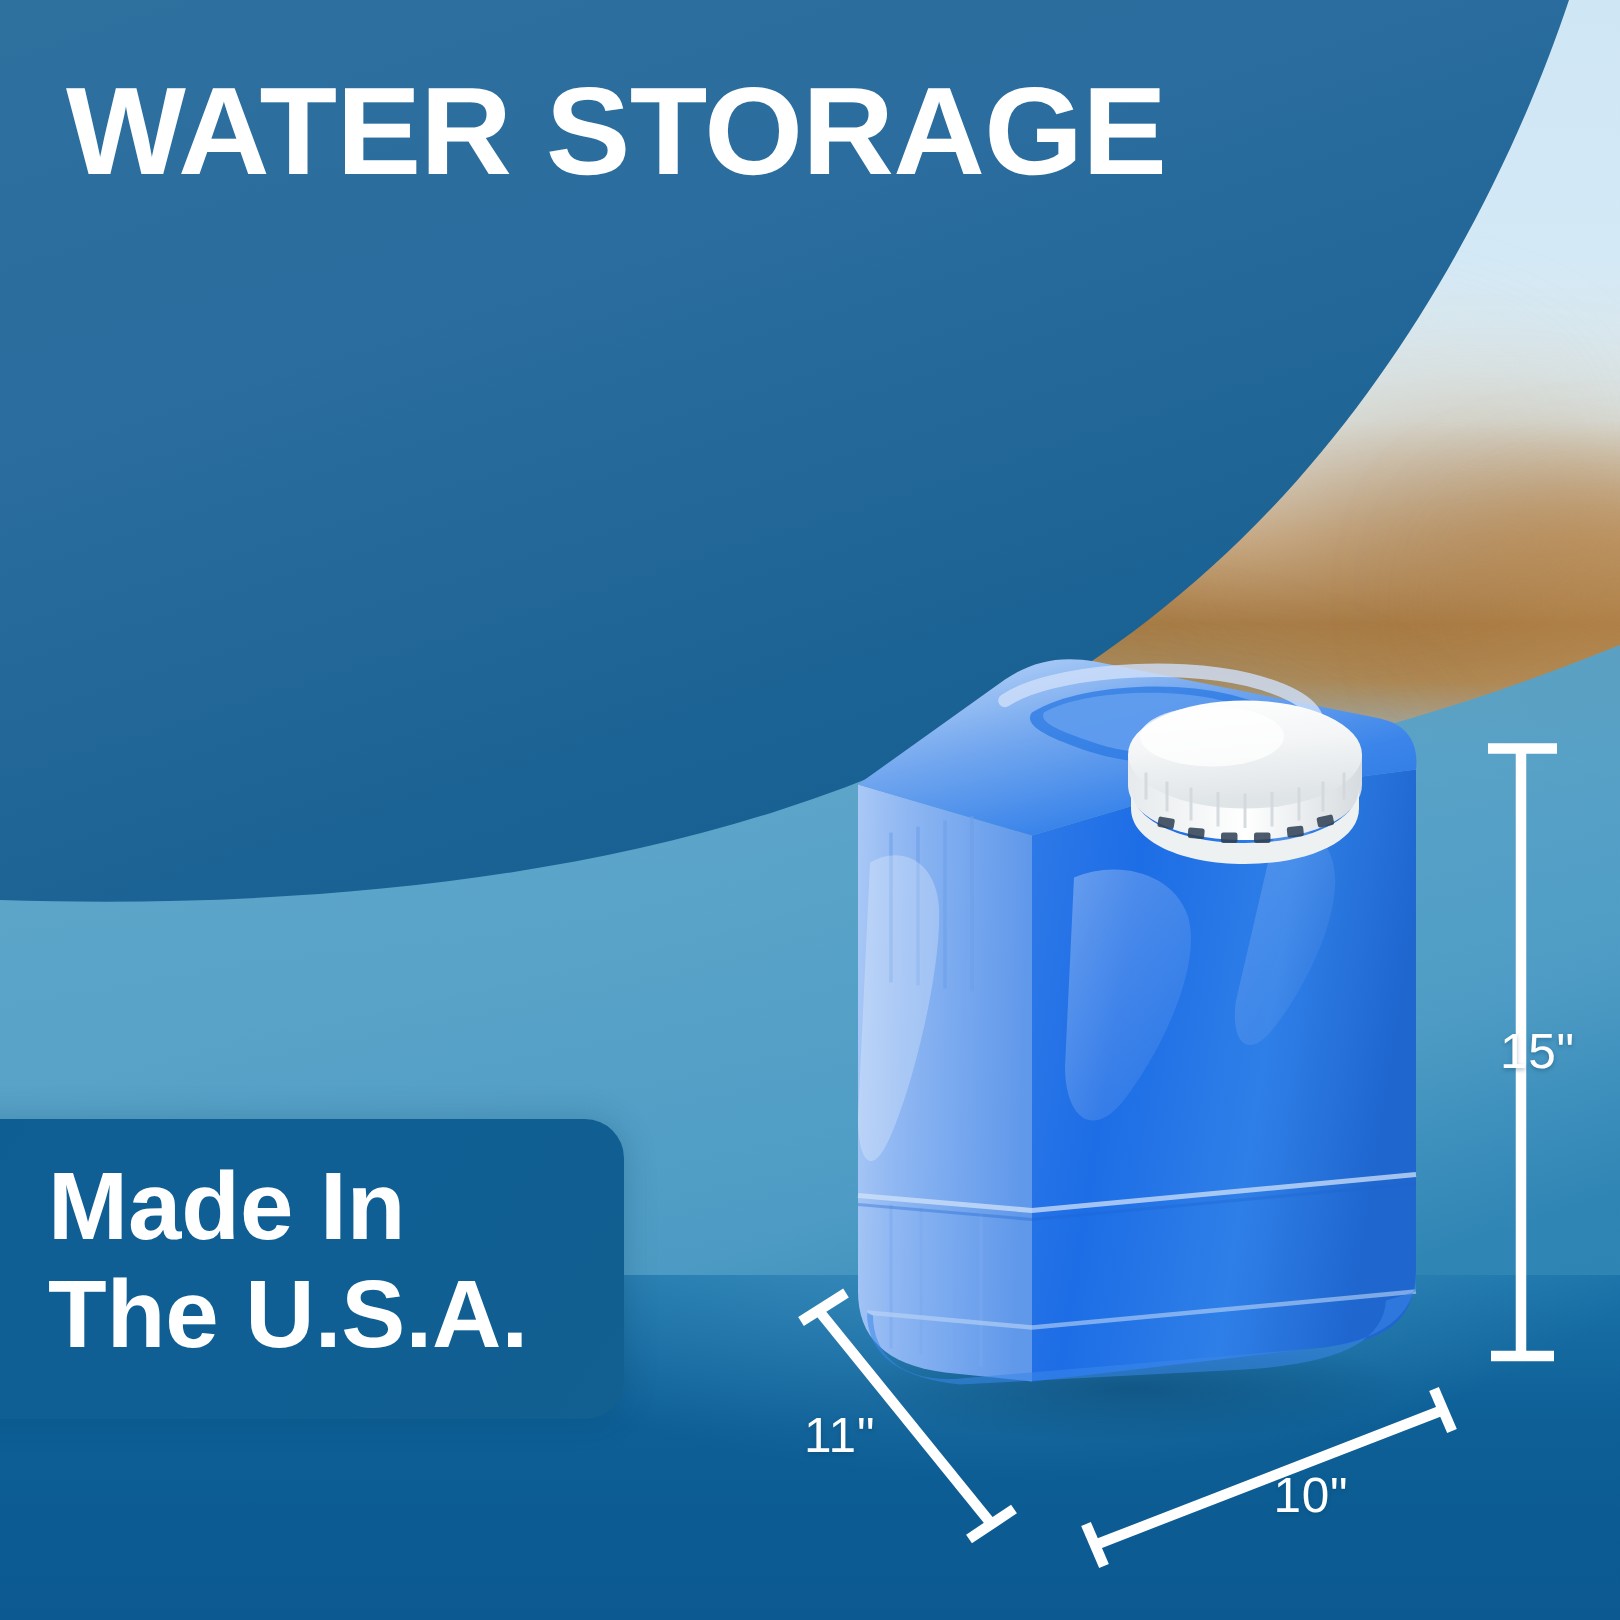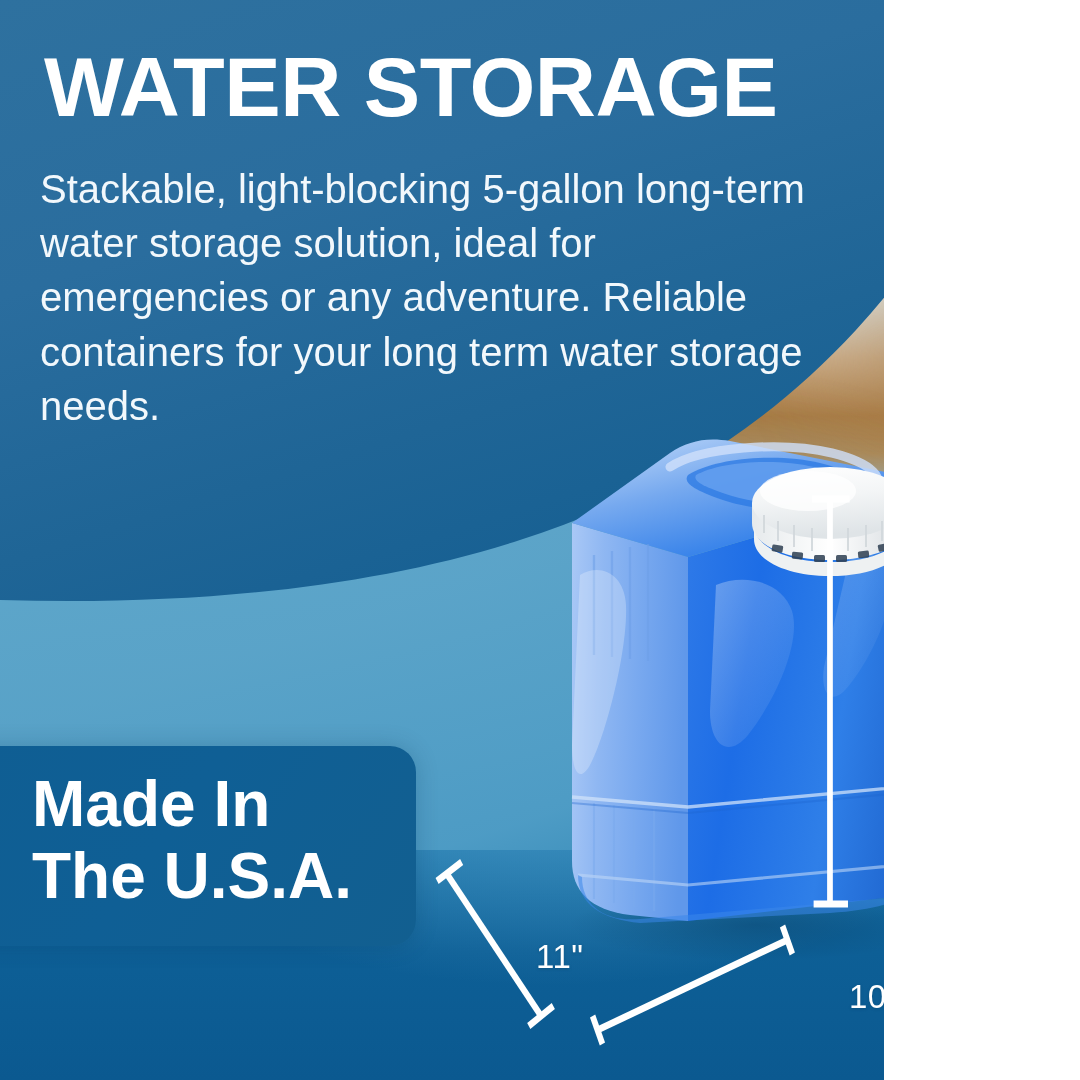--- a/index.html
+++ b/index.html
@@ -2,21 +2,21 @@
 <html><head>
 <meta charset="utf-8">
 <style>
   html, body {
     margin: 0;
     padding: 0;
     background: #ffffff;
   }
   #poster {
     position: relative;
-    width: 884px;
+    width: 1080px;
     height: 1080px;
     overflow: hidden;
     font-family: "Liberation Sans", "DejaVu Sans", sans-serif;
     background: #000000;
   }
 
   
   .bg-photo {
     position: absolute;
     inset: 0;
@@ -180,21 +180,20 @@
           <stop offset="72%" stop-color="#1f6596"></stop>
           <stop offset="100%" stop-color="#155f92"></stop>
         </linearGradient>
       </defs>
       <path d="M0,0 L1046,0 C1010,108 946,232 856,330 C760,434 650,498 520,540 C372,588 190,606 0,600 Z" fill="url(#hdrGrad)"></path>
     </svg>
   </div>
 
   <div class="title">WATER STORAGE</div>
 
-  <div class="body-copy">Stackable, light-blocking 5-gallon long-term water storage solution, ideal for emergencies or any adventure. Reliable containers for your long term water storage needs.</div>
 
   <div class="jug-wrap">
     <svg viewBox="0 0 470 600">
       <defs>
 
         <linearGradient id="faceFront" x1="0" y1="0" x2="1" y2="0.25">
           <stop offset="0%" stop-color="#2f7ae8"></stop>
           <stop offset="30%" stop-color="#1d6de6"></stop>
           <stop offset="68%" stop-color="#2f7fe8"></stop>
           <stop offset="100%" stop-color="#1f66cf"></stop>

